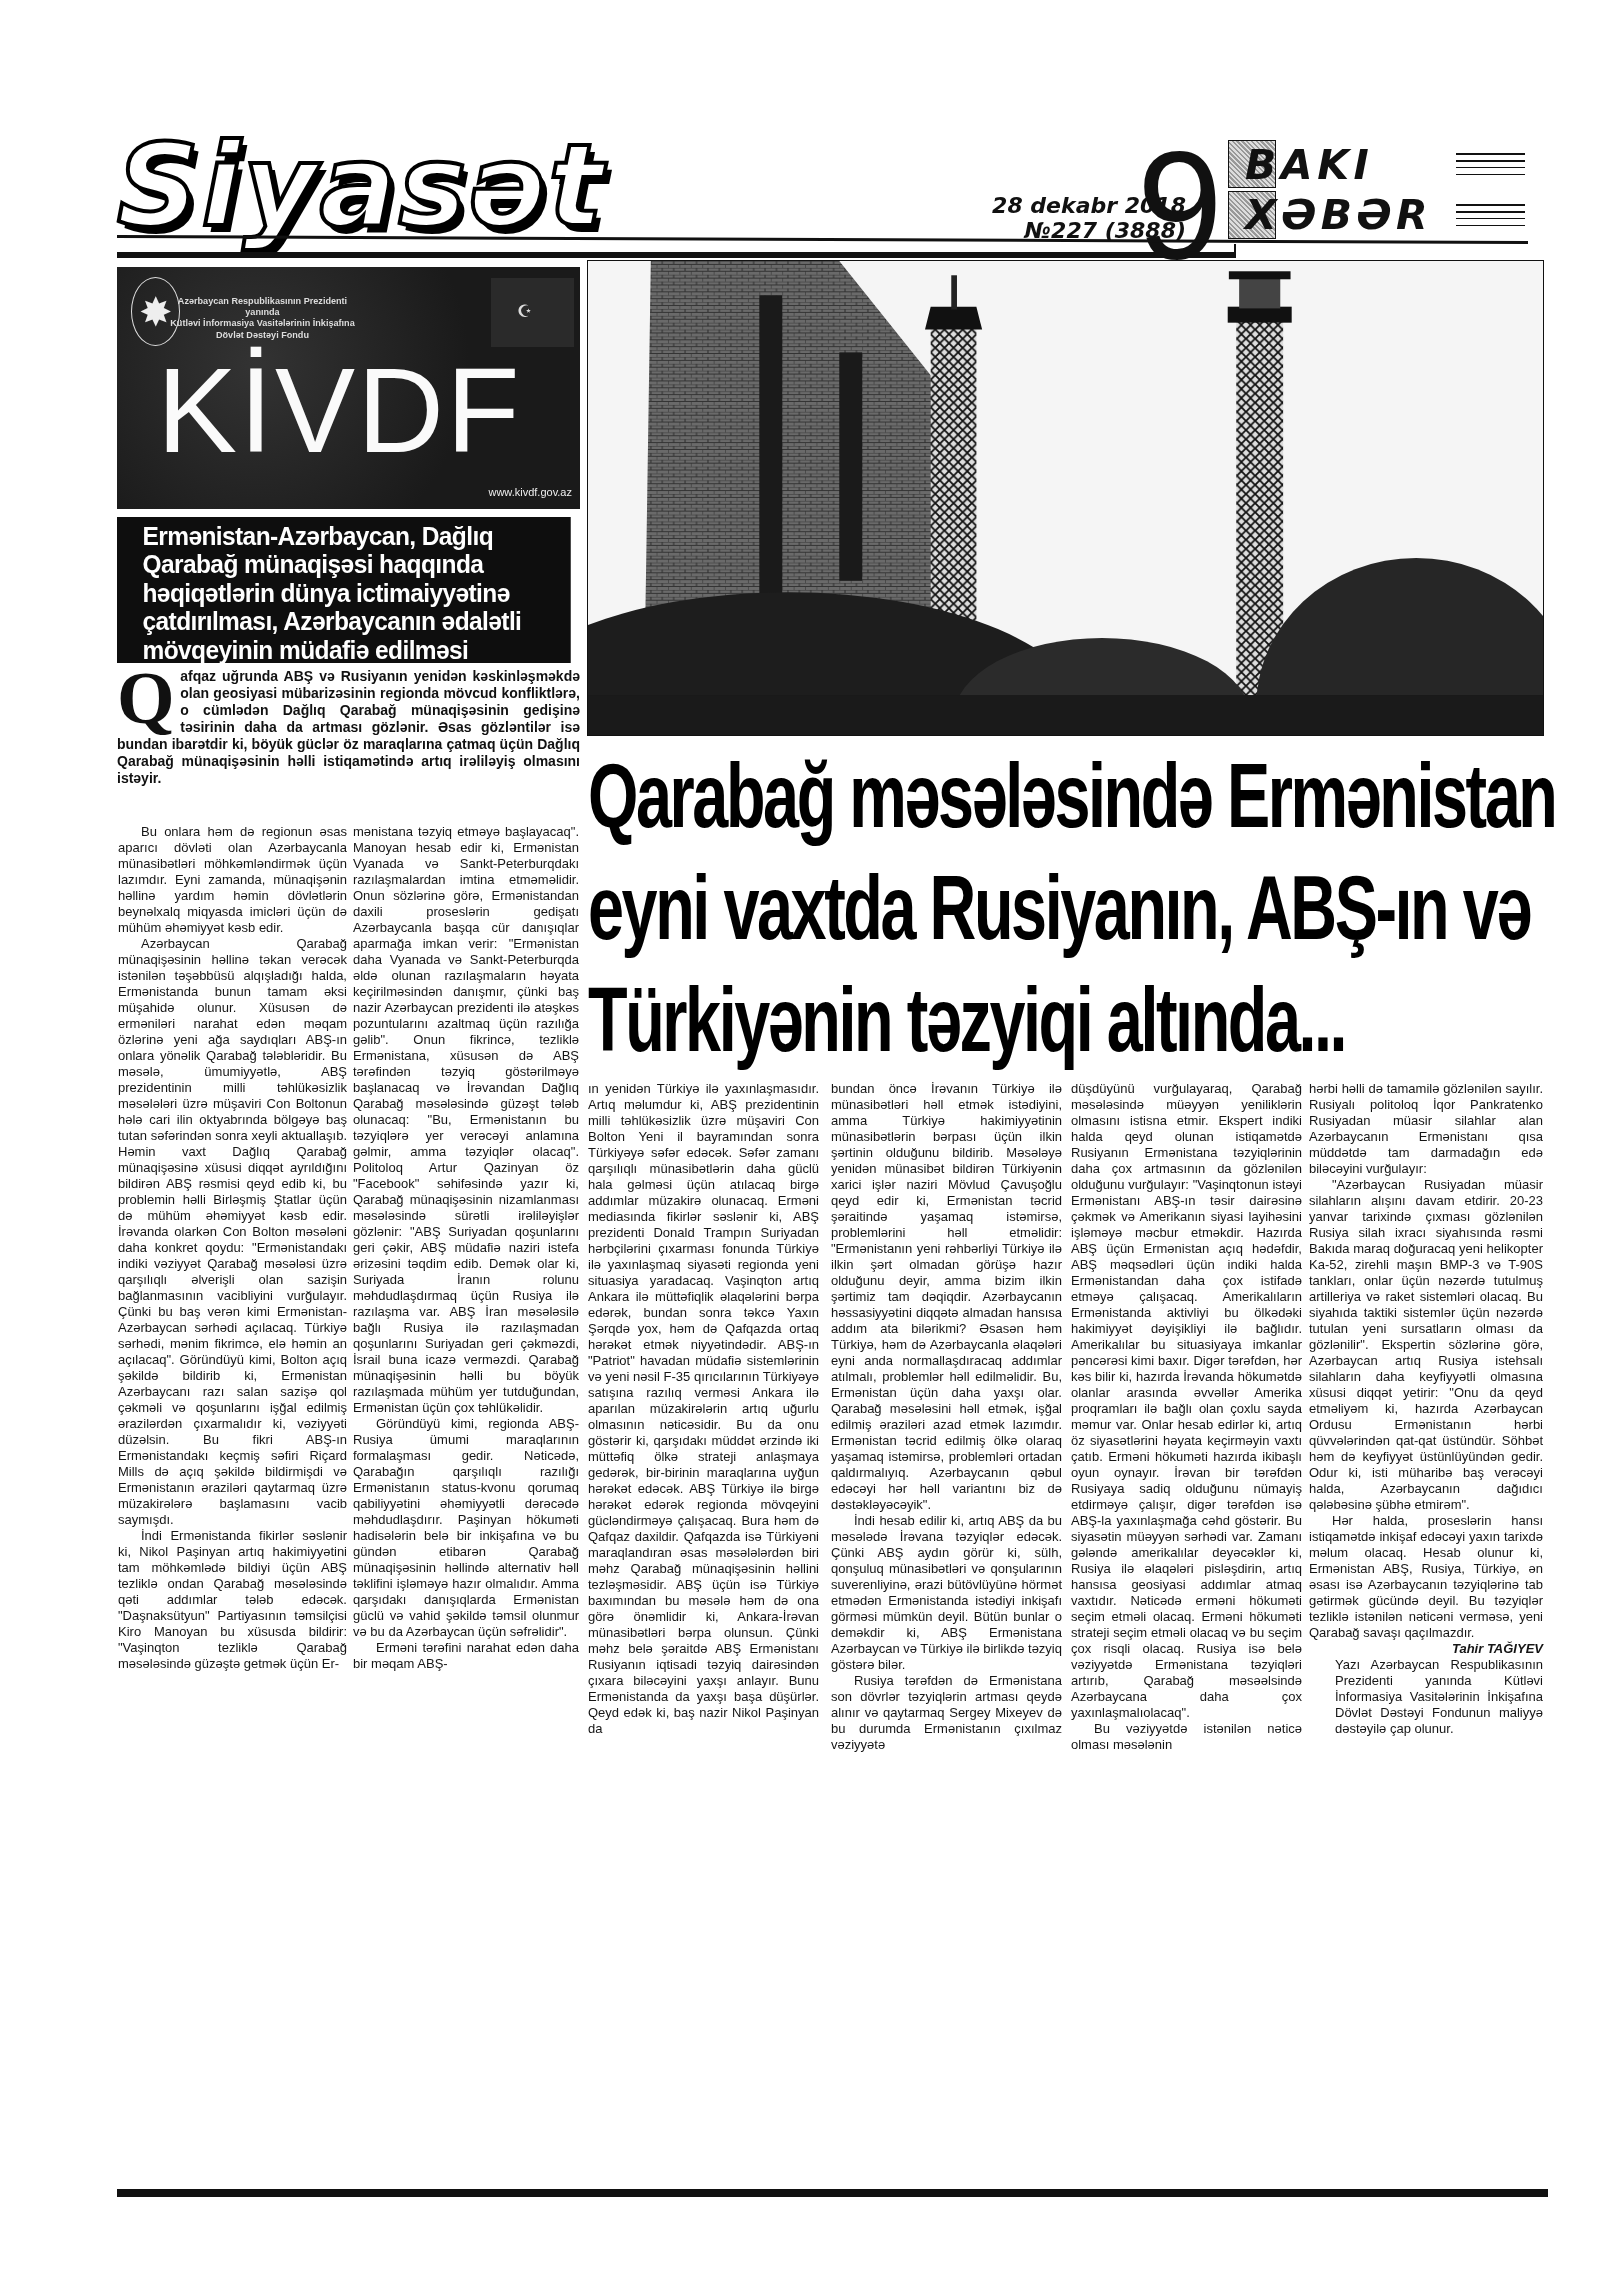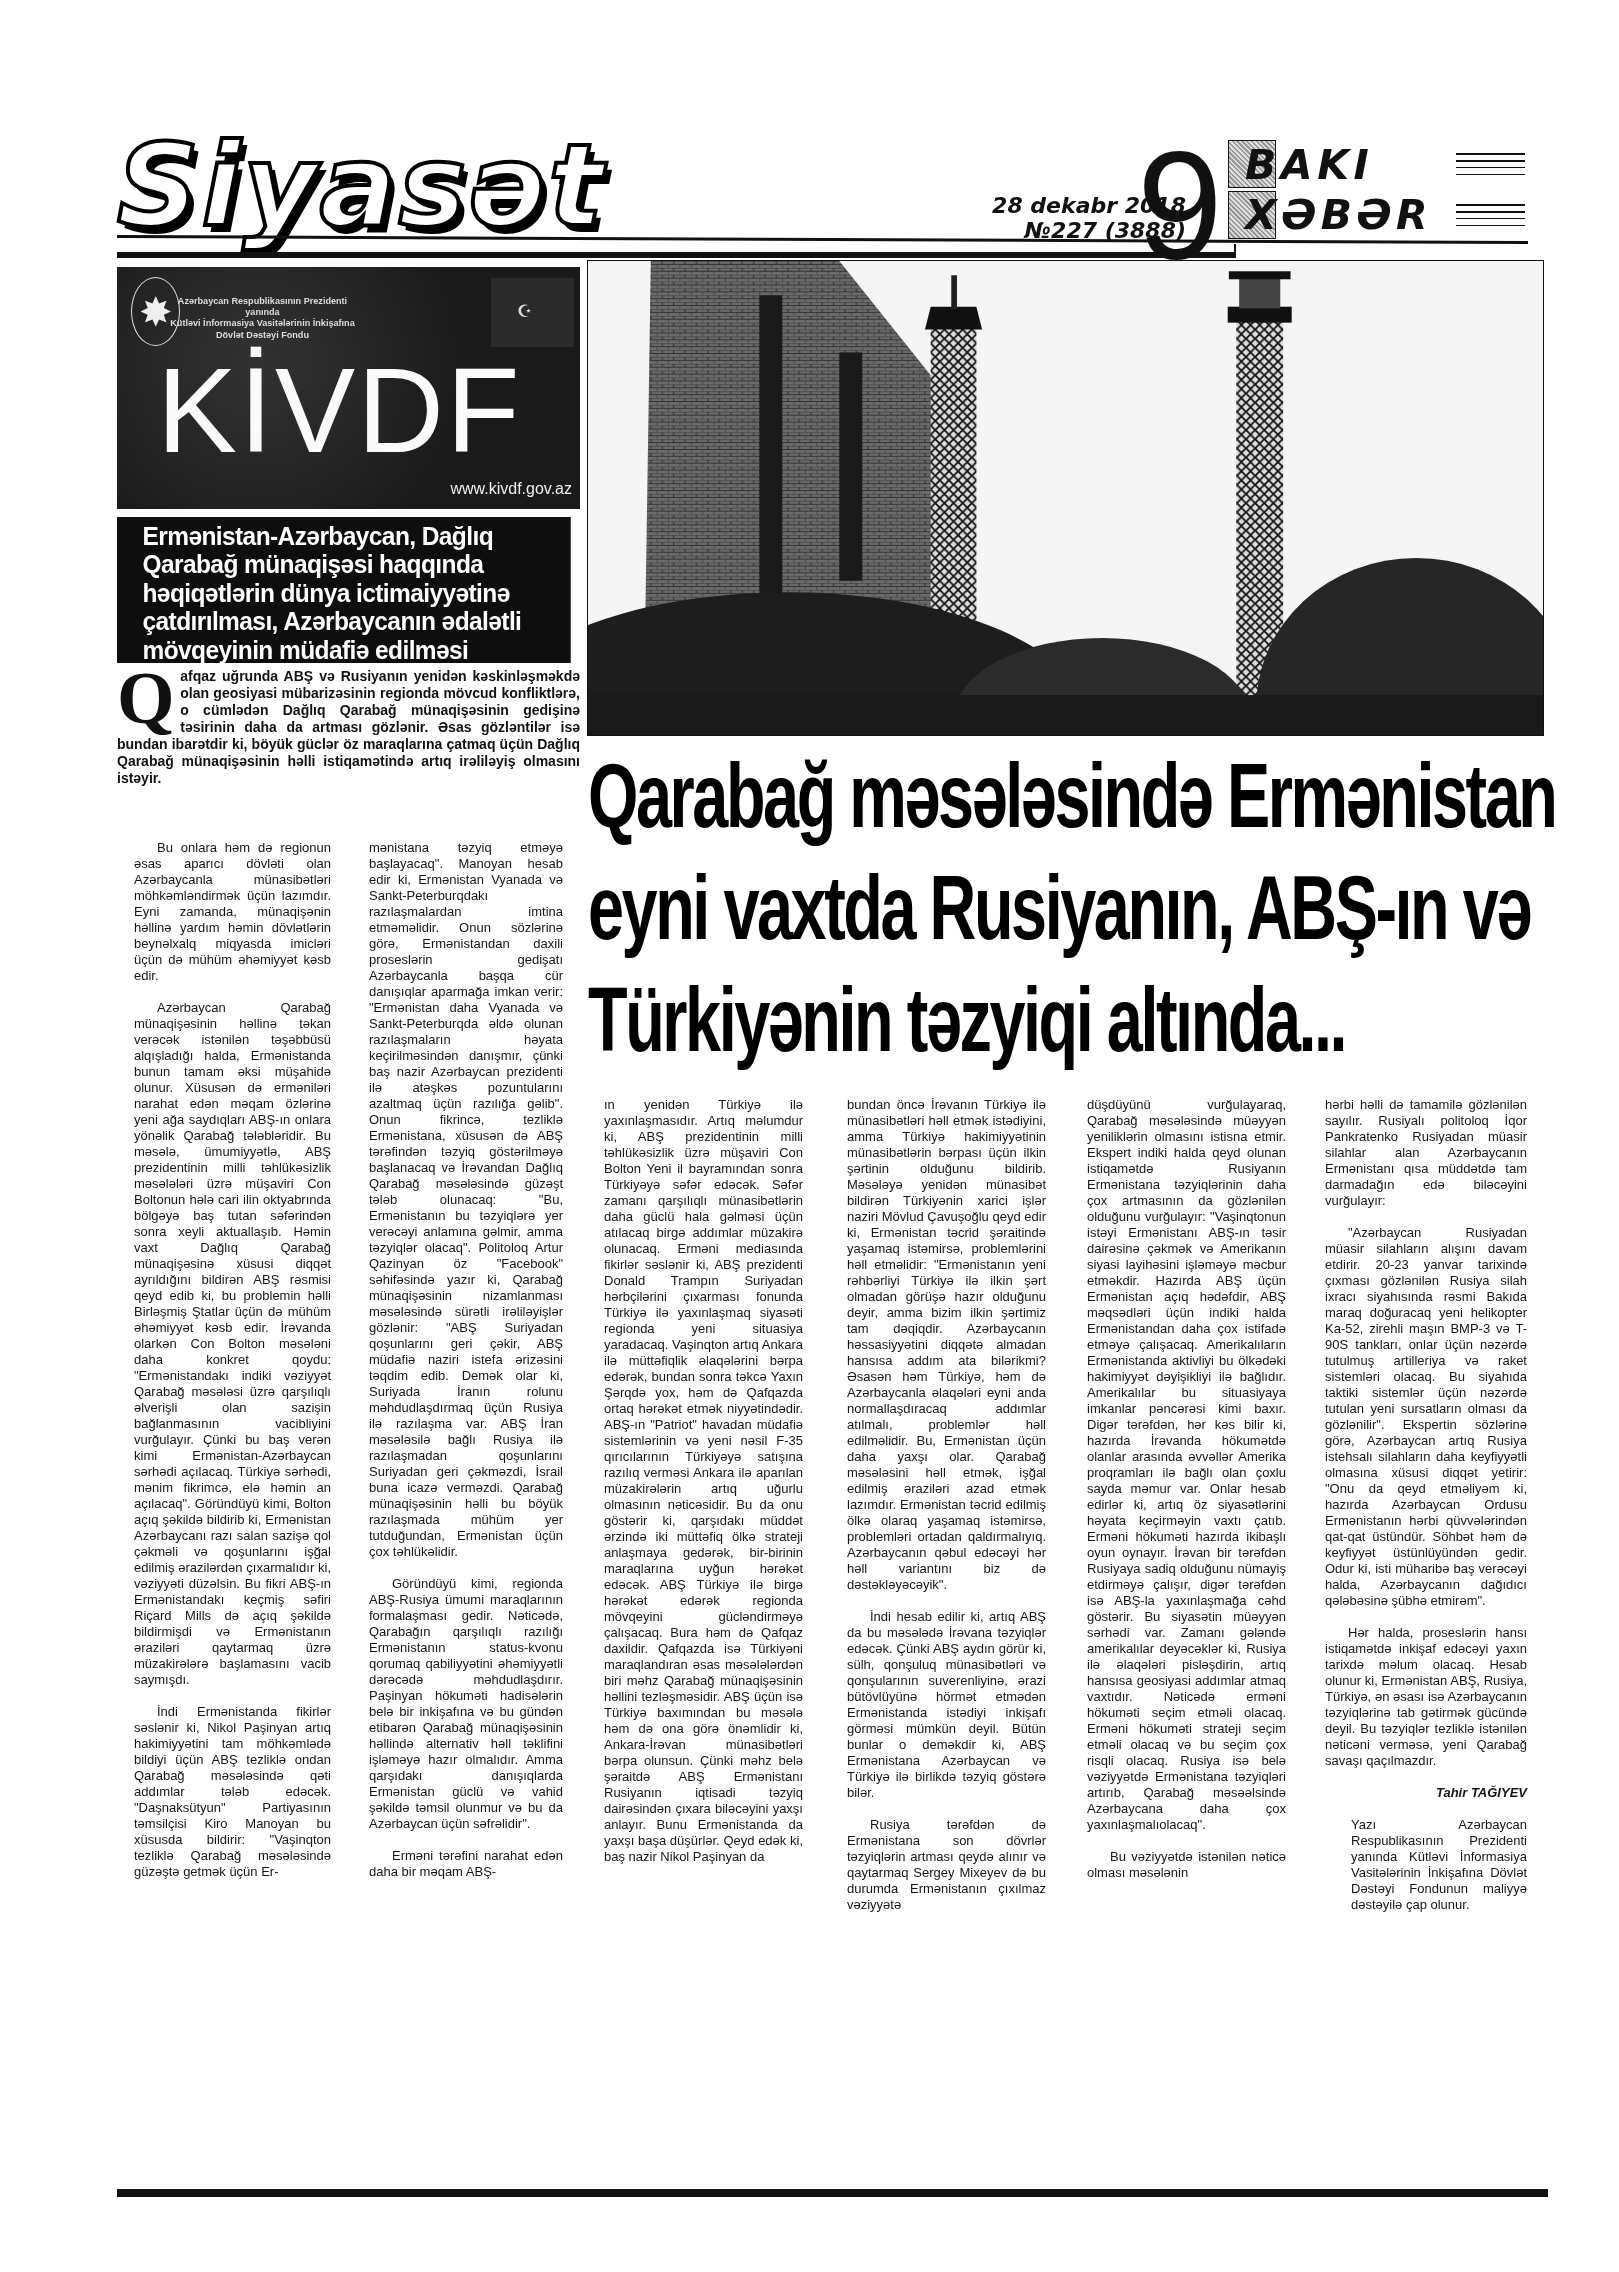--- a/index.html
+++ b/index.html
@@ -19,32 +19,32 @@
   .rule2b{left:1234px;top:244px;width:1.7px;height:13.7px;background:#111;}
 
   
   .kivdf{left:117px;top:267px;width:463px;height:242px;background:#1c1c1c;color:#eee;overflow:hidden;
     background-image:radial-gradient(circle at 30% 40%,#333 0,#1a1a1a 60%);}
   .kivdf .emblem{position:absolute;left:14.3px;top:10.3px;width:47px;height:67px;border:1.7px solid #ddd;border-radius:50%;display:flex;align-items:center;justify-content:center;font-size:40px;color:#eee;}
   .kivdf .org{position:absolute;left:51px;top:28.6px;width:189px;text-align:center;font-size:9.1px;line-height:11.4px;font-weight:bold;color:#ddd;}
   .kivdf .flag{position:absolute;left:374px;top:11.4px;width:83px;height:69px;background:#2a2a2a;}
   .kivdf .crescent{position:absolute;left:400px;top:34px;font-size:17px;color:#ddd;}
   .kivdf .big{position:absolute;left:40px;top:83px;font-size:120px;font-weight:normal;letter-spacing:2.3px;color:#fafafa;line-height:1;font-family:"Liberation Sans",sans-serif;}
-  .kivdf .url{position:absolute;right:8px;bottom:11.4px;font-size:16px;color:#eee;}
+  .kivdf .url{position:absolute;right:8px;bottom:11.4px;font-size:11px;color:#eee;}
 
   
   .sidehead{left:117px;top:517px;width:463px;height:146px;background:#0e0e0e;color:#fff;
     font-family:"Liberation Sans",sans-serif;font-weight:bold;font-size:25px;line-height:28.6px;padding:4.6px 0 0 26px;box-sizing:border-box;letter-spacing:-0.6px;transform:scaleX(0.98);transform-origin:left;}
 
   
   .lead{left:117px;top:668px;width:463px;font-size:14px;line-height:17px;font-weight:bold;text-align:justify;}
   .dropcap{float:left;font-family:"Liberation Serif",serif;font-weight:bold;font-size:74px;line-height:57px;margin:2.3px 5.7px 0 0;}
 
   .col{font-family:"Liberation Sans",sans-serif;font-size:13px;line-height:16px;text-align:justify;hyphens:manual;color:#151515;}
-  .col p{margin:16px;text-indent:23px;}
+  .col p{margin:0;text-indent:23px;}
   .col p.noind{text-indent:0;}
   .c1{left:118px;top:824px;width:229px;}
   .c2{left:353px;top:824px;width:226px;}
 
   
   .photo{left:587px;top:260px;width:955px;height:474px;border:1.1px solid #111;overflow:hidden;background:#f4f4f4;}
   .photo svg{width:100%;height:100%;display:block;}
 
   .headline{left:588px;top:740px;width:960px;font-family:"Liberation Sans",sans-serif;font-weight:bold;font-size:90px;line-height:112px;letter-spacing:-3.4px;color:#000;transform:scaleX(0.72);transform-origin:left top;width:1331px;white-space:nowrap;}
 

